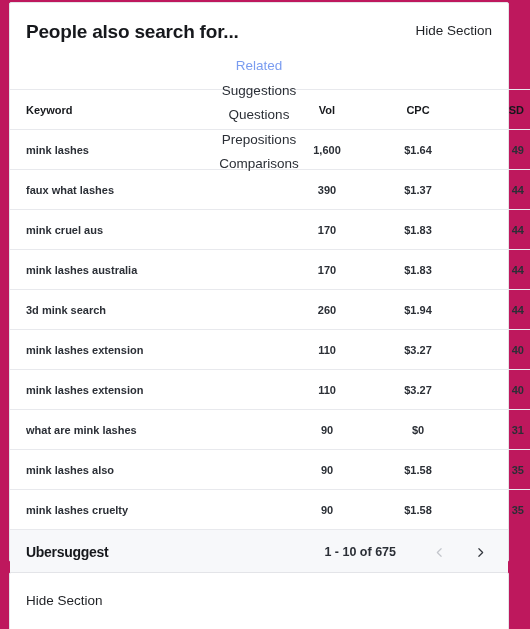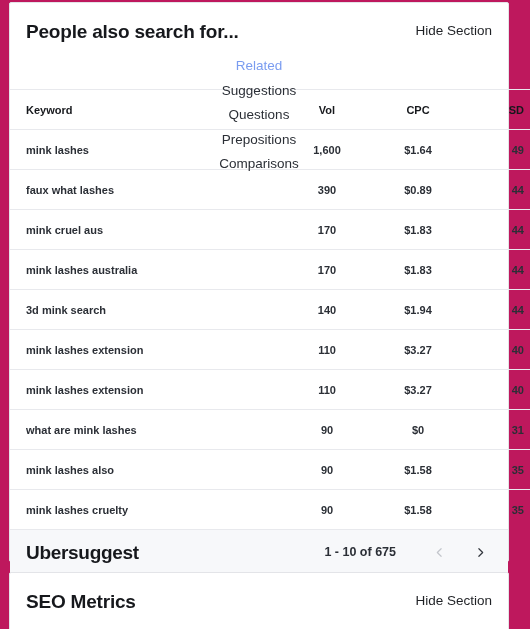--- a/index.html
+++ b/index.html
@@ -110,21 +110,21 @@
     display: flex;
     align-items: center;
     justify-content: space-between;
     height: 45px;
     padding: 0 16px;
     background: #f7f8fa;
     border-top: 1px solid #e8e9ed;
     box-sizing: border-box;
   }
   .brand {
-    font-size: 19px;
+    font-size: 14px;
     font-weight: bold;
     color: #16181c;
     letter-spacing: -0.3px;
     line-height: 1;
   }
   .pager {
     display: flex;
     align-items: center;
     gap: 17px;
   }
@@ -179,38 +179,38 @@
       <tbody>
         <tr>
           <td class="col-kw">mink lashes</td>
           <td class="col-vol">1,600</td>
           <td class="col-cpc">$1.64</td>
           <td class="col-sd">49</td>
         </tr>
         <tr>
           <td class="col-kw">faux what lashes</td>
           <td class="col-vol">390</td>
-          <td class="col-cpc">$0.89</td>
+          <td class="col-cpc">$1.37</td>
           <td class="col-sd">44</td>
         </tr>
         <tr>
           <td class="col-kw">mink cruel aus</td>
           <td class="col-vol">170</td>
           <td class="col-cpc">$1.83</td>
           <td class="col-sd">44</td>
         </tr>
         <tr>
           <td class="col-kw">mink lashes australia</td>
           <td class="col-vol">170</td>
           <td class="col-cpc">$1.83</td>
           <td class="col-sd">44</td>
         </tr>
         <tr>
           <td class="col-kw">3d mink search</td>
-          <td class="col-vol">140</td>
+          <td class="col-vol">260</td>
           <td class="col-cpc">$1.94</td>
           <td class="col-sd">44</td>
         </tr>
         <tr>
           <td class="col-kw">mink lashes extension</td>
           <td class="col-vol">110</td>
           <td class="col-cpc">$3.27</td>
           <td class="col-sd">40</td>
         </tr>
         <tr>
@@ -254,18 +254,17 @@
               <polyline points="9 5 16 12 9 19"></polyline>
             </svg>
         </div>
       </div>
     </div>
 
   </div>
 
   <div class="card card-seo">
     <div class="section-head">
-      <div class="section-title">SEO Metrics</div>
       <div class="hide-link">Hide Section</div>
     </div>
   </div>
 
 </div>
 
 </body></html>

